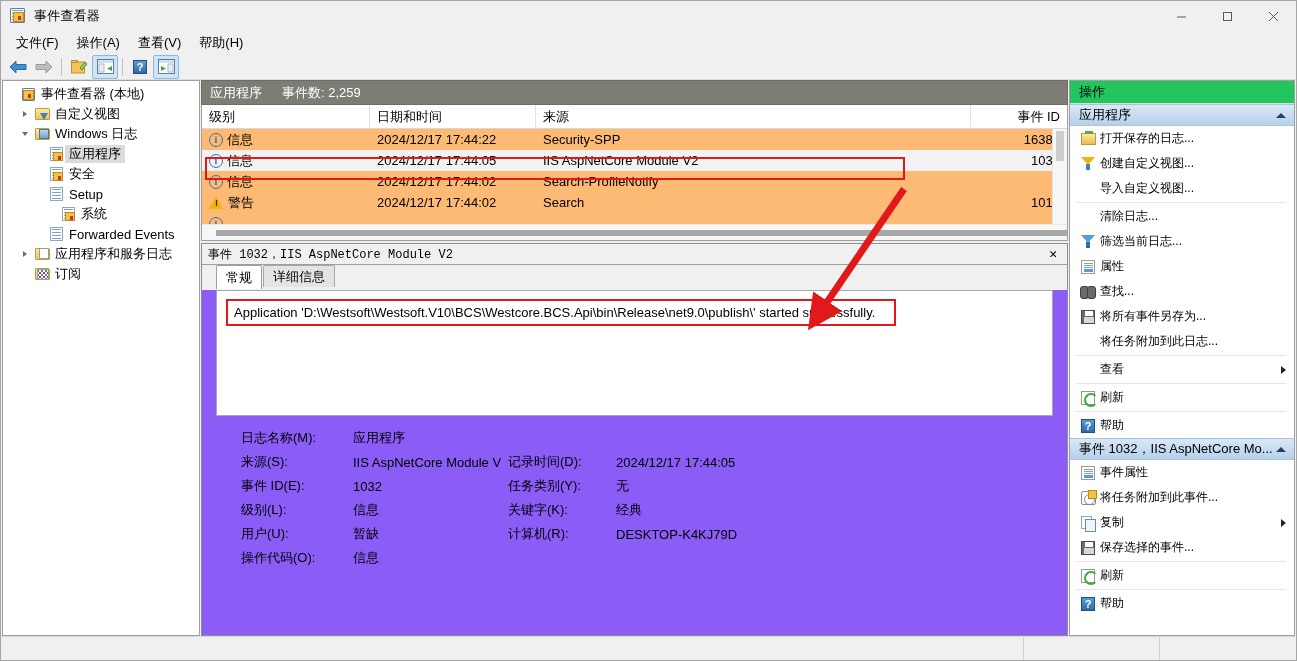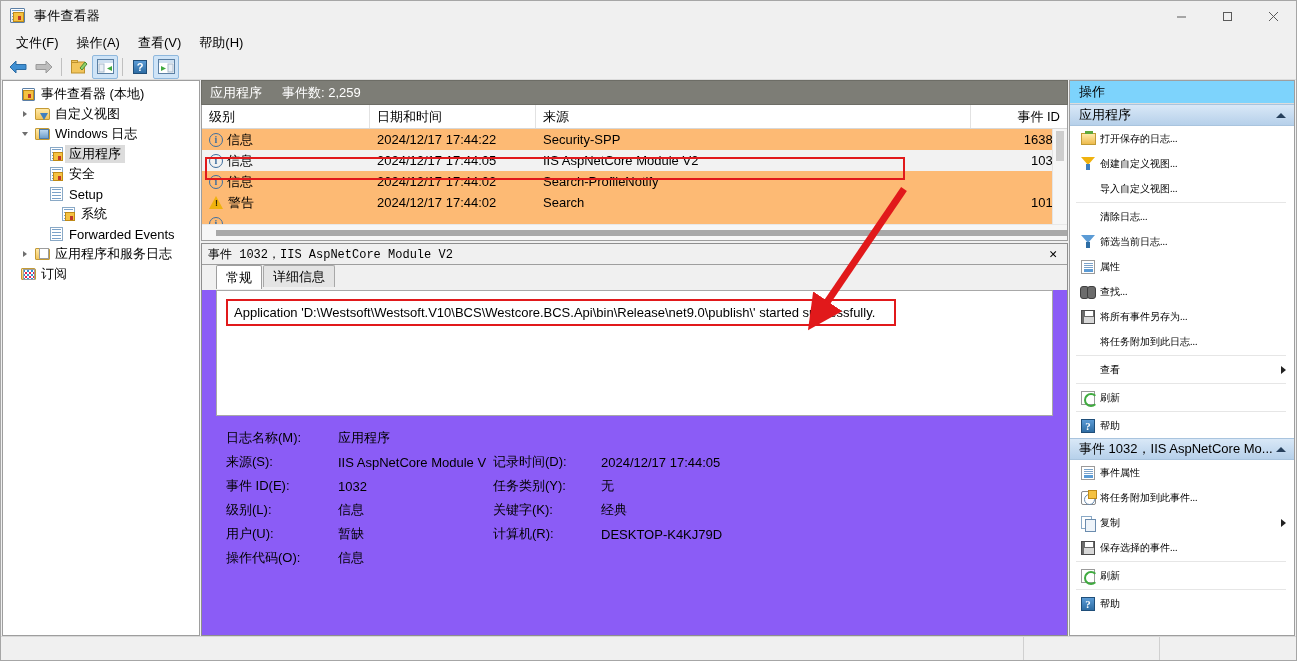--- a/index.html
+++ b/index.html
@@ -312,41 +312,41 @@
     padding: 4px 6px;
     display: inline-block;
     width: 670px;
   }
   .fields {
     flex: 1 1 auto;
     padding: 10px 4px 0 10px;
     font-size: 13px;
     position: relative;
   }
-  .frow { display: flex; height: 24px; align-items: center; }
+  .frow { display: flex; height: 24px; align-items: center; margin-left: 15px; }
   .flab { width: 112px; flex: 0 0 112px; }
   .fval { width: 155px; flex: 0 0 155px; overflow: hidden; white-space: nowrap; }
   .flab2 { width: 108px; flex: 0 0 108px; }
   .fval2 { flex: 1 1 auto; }
 
   
   .actionpane {
     width: 226px; flex: 0 0 226px;
     background: #fff;
     border: 1px solid #9e9e9e;
     margin-right: 1px;
     display: flex; flex-direction: column;
     overflow: hidden;
   }
   .ap-title {
     height: 23px; flex: 0 0 23px;
     display: flex; align-items: center;
     padding-left: 9px;
     font-size: 13px;
-    background: #7dd3fc;
+    background: #22c55e;
     border-bottom: 1px solid #dcdcdc;
   }
   .ap-group {
     height: 22px; flex: 0 0 22px;
     display: flex; align-items: center;
     padding: 0 8px 0 9px;
     font-size: 13px;
     background: linear-gradient(#d9e8f7,#b6d0ea);
     border-top: 1px solid #a9c4de;
     border-bottom: 1px solid #a9c4de;
@@ -354,24 +354,23 @@
   .ap-group .gname { flex: 1 1 auto; overflow: hidden; white-space: nowrap; }
   .ap-group .gcol {
     width: 0; height: 0;
     border-bottom: 5px solid #27405c;
     border-left: 5px solid transparent;
     border-right: 5px solid transparent;
   }
   .ap-item {
     height: 25px; flex: 0 0 25px;
     display: flex; align-items: center;
-    font-size: 10px;
+    font-size: 12px;
     padding-left: 6px; padding-right: 8px;
     white-space: nowrap;
-    font-family: Liberation Serif, serif;
   }
   .ap-item .ai { width: 24px; flex: 0 0 24px; display: flex; align-items: center; justify-content: center; }
   .ap-item .al { flex: 1 1 auto; overflow: hidden; }
   .ap-item .amore {
     width: 0; height: 0;
     border-left: 5px solid #222;
     border-top: 4px solid transparent;
     border-bottom: 4px solid transparent;
   }
   .ap-sep { height: 1px; flex: 0 0 1px; background: #e6e6e6; margin: 1px 8px 1px 6px; }
@@ -600,21 +599,21 @@
       <div class="tnode" style="padding-left:14px">
         <span class="tw">
             <span class="chev closed"></span>
           </span>
         <span class="ti">
             <span class="ico-folder white"></span>
           </span>
         <span class="tl">应用程序和服务日志</span>
       </div>
 
-      <div class="tnode" style="">
+      <div class="tnode" style="padding-left:14px">
         <span class="tw"></span>
         <span class="ti">
             <span class="ico-folder sub"></span>
           </span>
         <span class="tl">订阅</span>
       </div>
 
     </div>
 
     <div class="centerpane">

